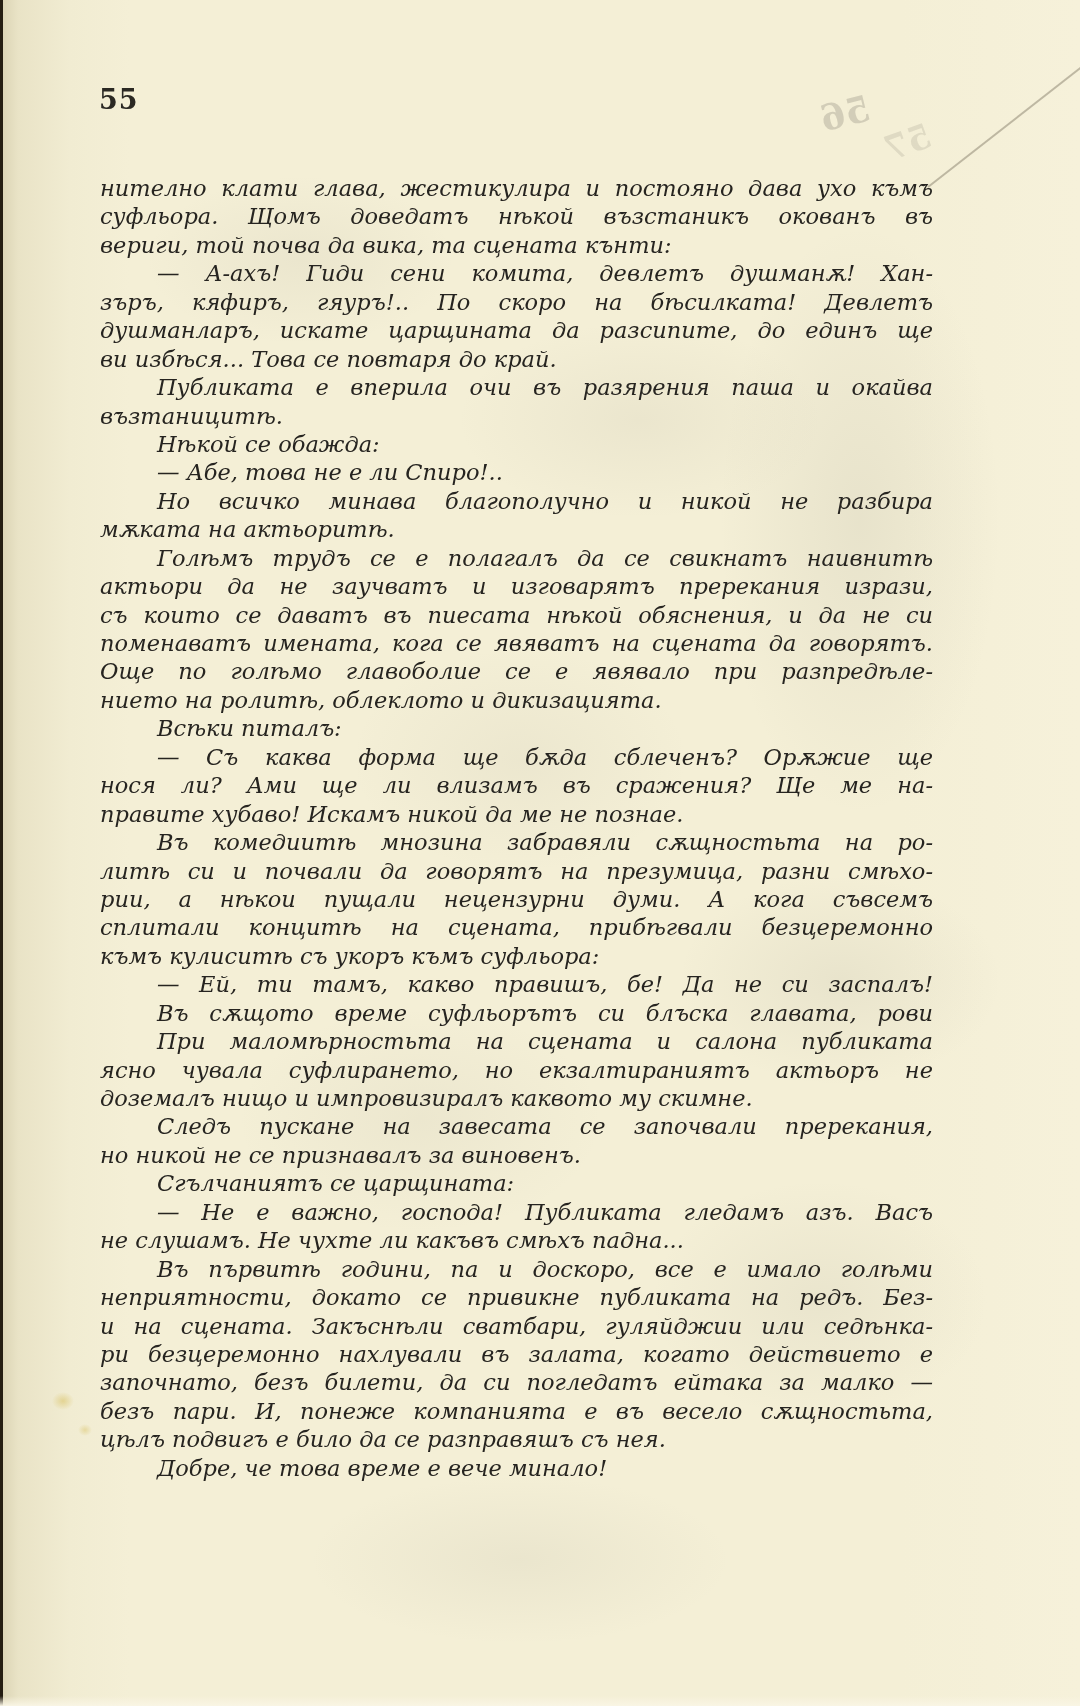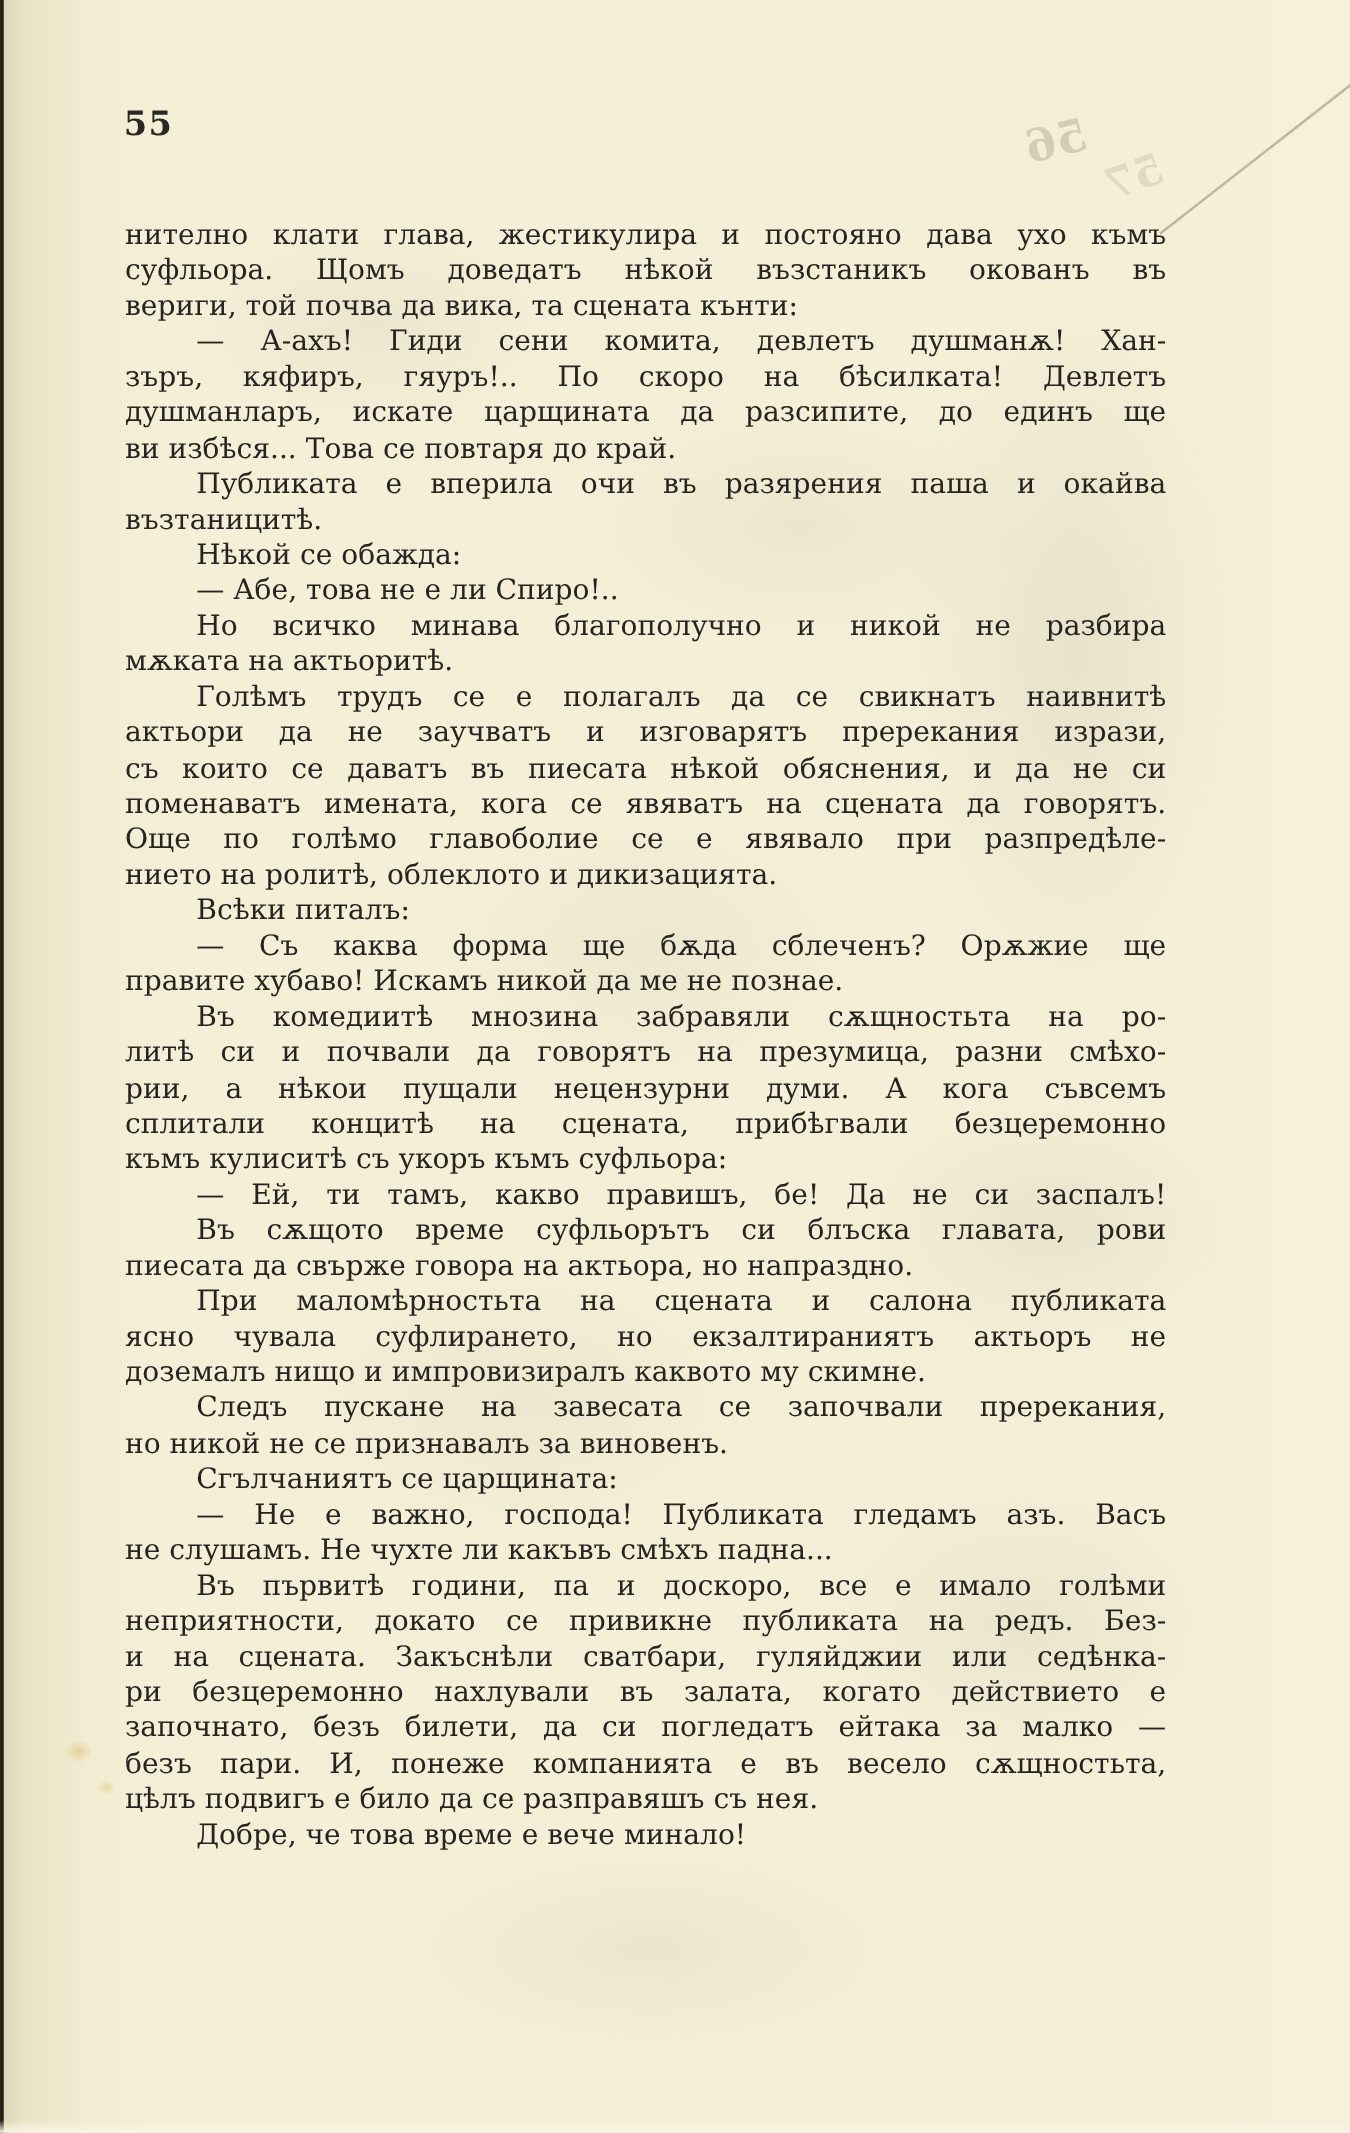--- a/index.html
+++ b/index.html
@@ -39,21 +39,21 @@
   .scratch{position:absolute;left:928px;top:186px;width:202px;height:2px;background:#8f8875;
     opacity:.55;transform:rotate(-38deg);transform-origin:left center;}
   .stain1{position:absolute;left:52px;top:1392px;width:22px;height:18px;border-radius:50%;
     background:radial-gradient(closest-side,rgba(216,192,96,.55),rgba(216,192,96,0));}
   .stain2{position:absolute;left:78px;top:1424px;width:14px;height:12px;border-radius:50%;
     background:radial-gradient(closest-side,rgba(216,192,96,.45),rgba(216,192,96,0));}
   .text-block{
     position:absolute;left:100px;top:174px;width:833px;
     font-size:22.5px;line-height:28.45px;color:#262420;
   }
-  .line{height:28.45px;white-space:normal;}
+  .line{height:28.45px;white-space:normal;font-style:italic;}
   .line.just{text-align:justify;text-align-last:justify;}
   .line.ind{padding-left:57px;}
 </style>
 </head>
 <body>
 
 <div class="page">
   <div class="mottle"></div>
 
   <div class="page-number">55</div>
@@ -77,29 +77,29 @@
       <div class="line just ind">Но всичко минава благополучно и никой не разбира</div>
       <div class="line">мѫката на актьоритѣ.</div>
       <div class="line just ind">Голѣмъ трудъ се е полагалъ да се свикнатъ наивнитѣ</div>
       <div class="line just">актьори да не заучватъ и изговарятъ пререкания изрази,</div>
       <div class="line just">съ които се даватъ въ пиесата нѣкой обяснения, и да не си</div>
       <div class="line just">поменаватъ имената, кога се явяватъ на сцената да говорятъ.</div>
       <div class="line just">Още по голѣмо главоболие се е явявало при разпредѣле-</div>
       <div class="line">нието на ролитѣ, облеклото и дикизацията.</div>
       <div class="line ind">Всѣки питалъ:</div>
       <div class="line just ind">— Съ каква форма ще бѫда сблеченъ? Орѫжие ще</div>
+      <div class="line just">нося ли? Ами ще ли влизамъ въ сражения? Ще ме на-</div>
       <div class="line">правите хубаво! Искамъ никой да ме не познае.</div>
       <div class="line just ind">Въ комедиитѣ мнозина забравяли сѫщностьта на ро-</div>
       <div class="line just">литѣ си и почвали да говорятъ на презумица, разни смѣхо-</div>
       <div class="line just">рии, а нѣкои пущали нецензурни думи. А кога съвсемъ</div>
       <div class="line just">сплитали концитѣ на сцената, прибѣгвали безцеремонно</div>
       <div class="line">къмъ кулиситѣ съ укоръ къмъ суфльора:</div>
       <div class="line just ind">— Ей, ти тамъ, какво правишъ, бе! Да не си заспалъ!</div>
       <div class="line just ind">Въ сѫщото време суфльорътъ си блъска главата, рови</div>
-      <div class="line">пиесата да свърже говора на актьора, но напраздно.</div>
       <div class="line just ind">При маломѣрностьта на сцената и салона публиката</div>
       <div class="line just">ясно чувала суфлирането, но екзалтираниятъ актьоръ не</div>
       <div class="line">доземалъ нищо и импровизиралъ каквото му скимне.</div>
       <div class="line just ind">Следъ пускане на завесата се започвали пререкания,</div>
       <div class="line">но никой не се признавалъ за виновенъ.</div>
       <div class="line ind">Сгълчаниятъ се царщината:</div>
       <div class="line just ind">— Не е важно, господа! Публиката гледамъ азъ. Васъ</div>
       <div class="line">не слушамъ. Не чухте ли какъвъ смѣхъ падна...</div>
       <div class="line just ind">Въ първитѣ години, па и доскоро, все е имало голѣми</div>
       <div class="line just">неприятности, докато се привикне публиката на редъ. Без-</div>

